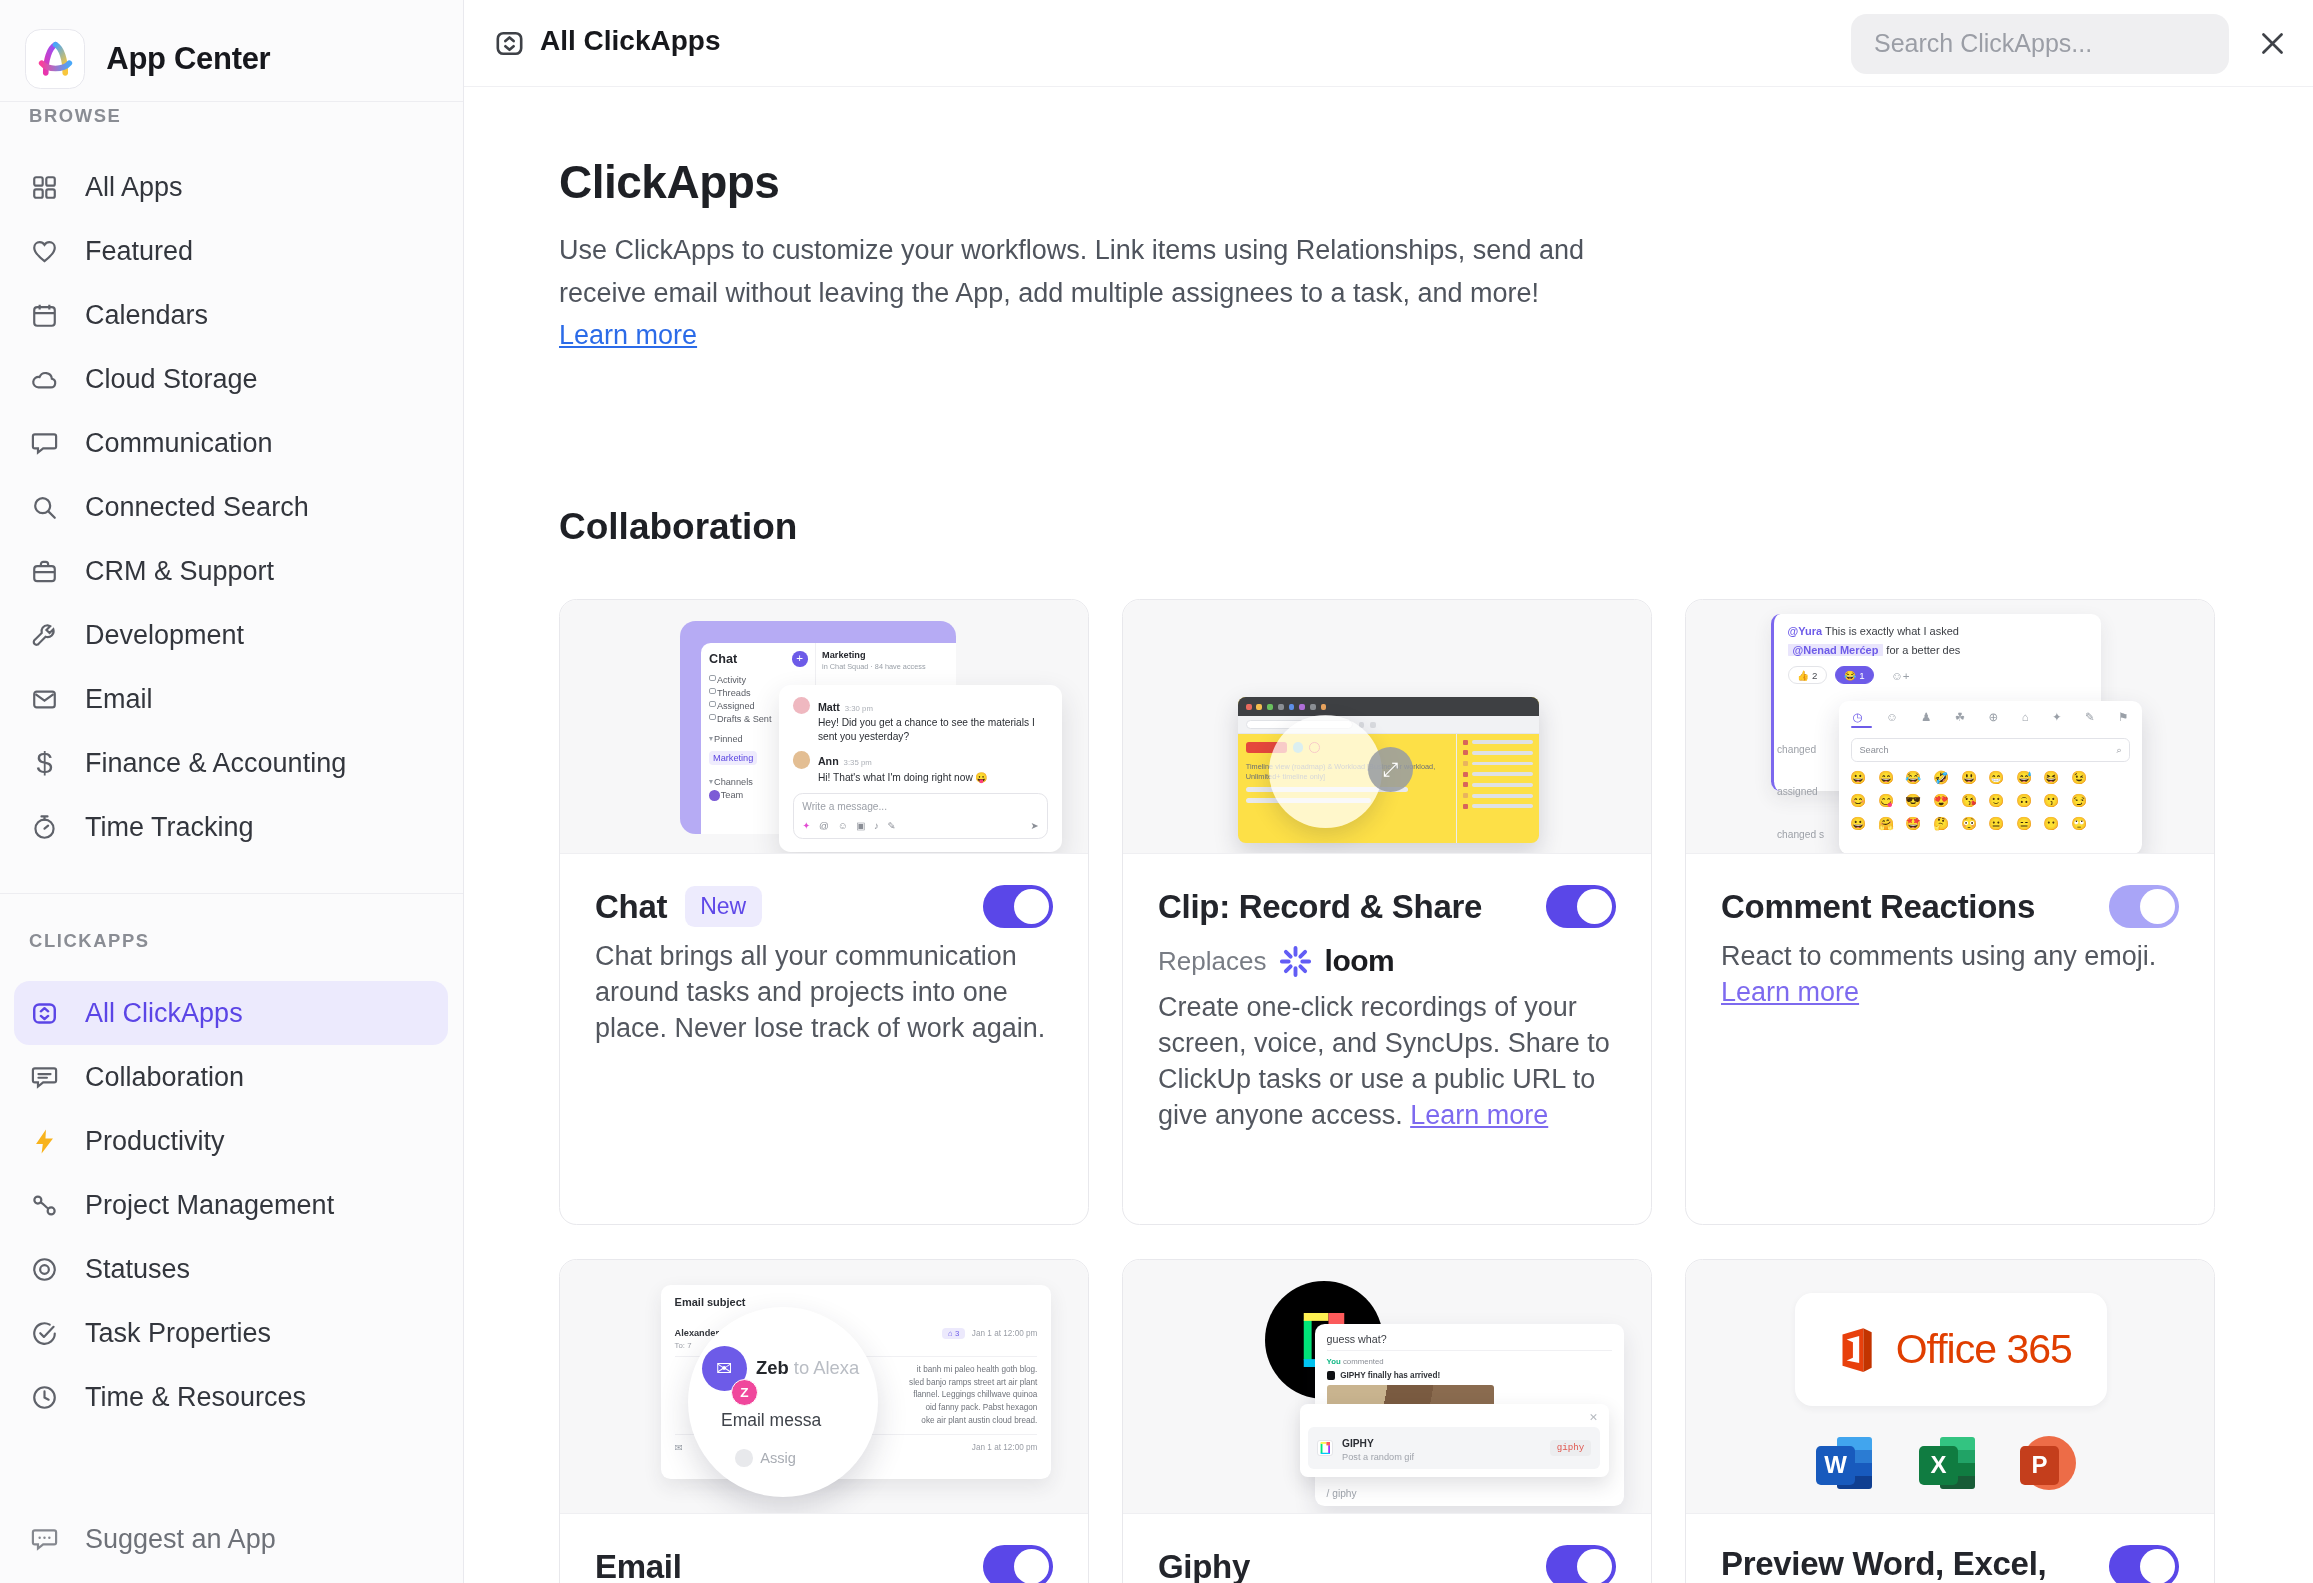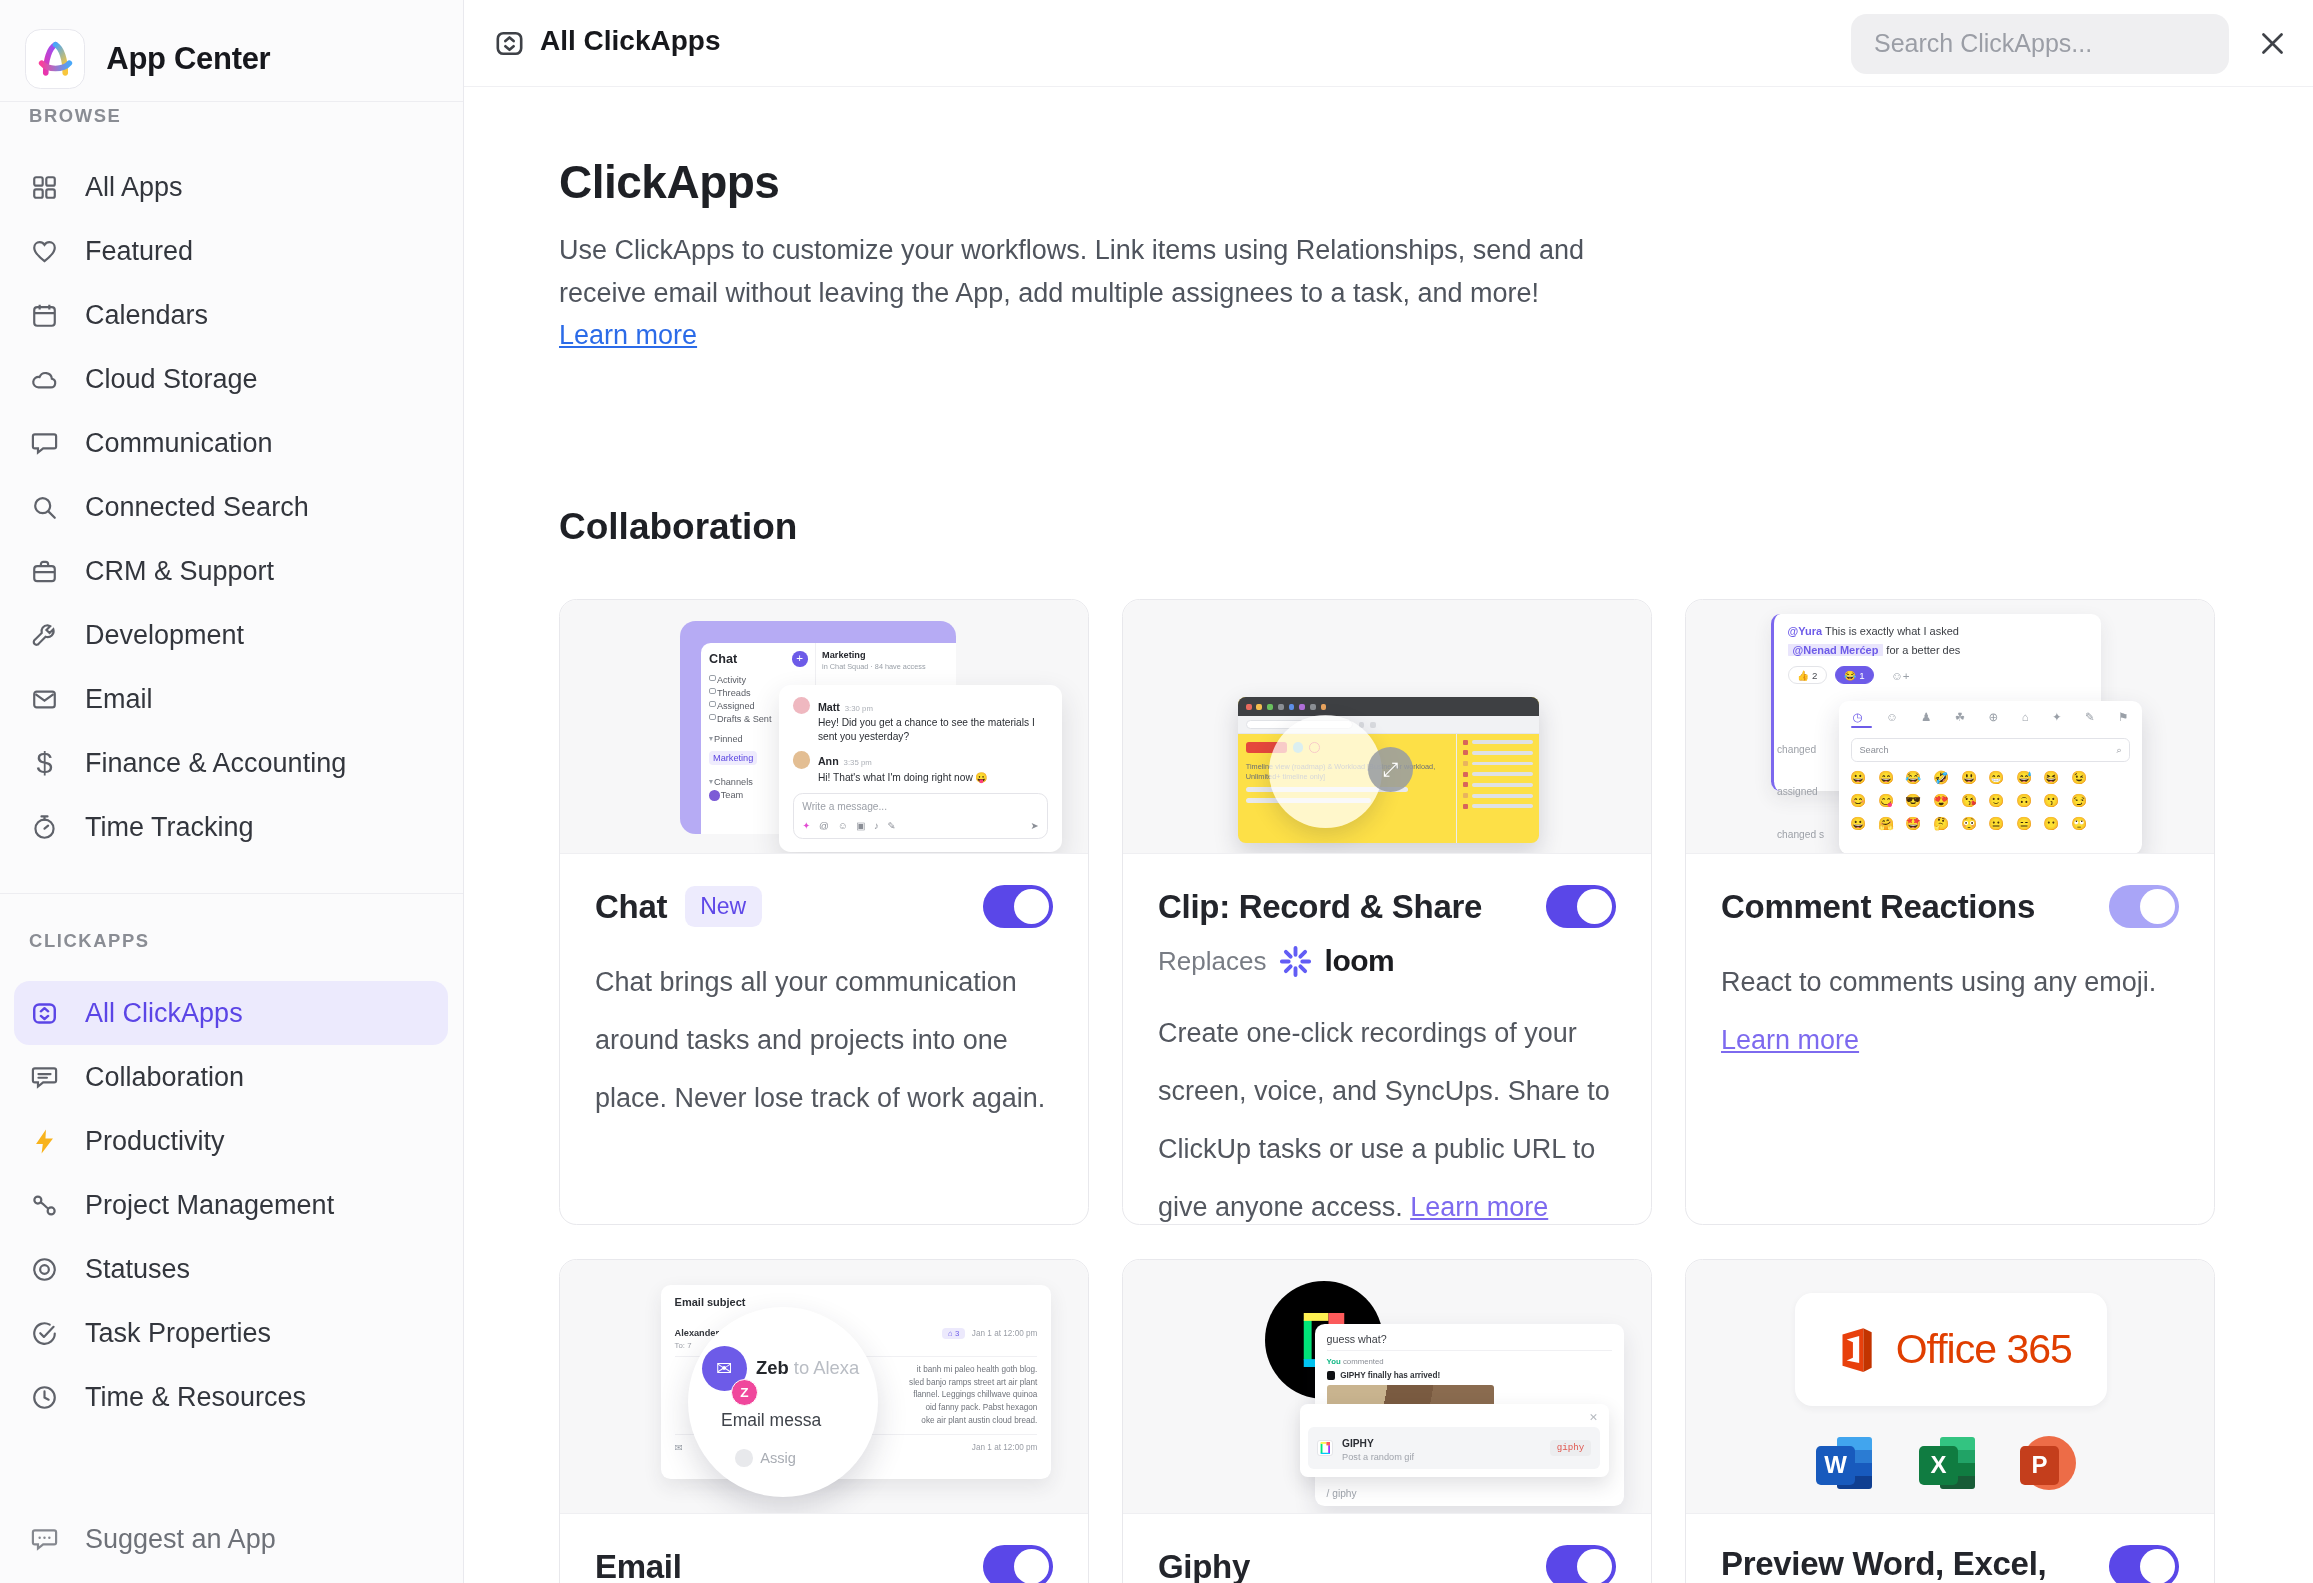--- a/index.html
+++ b/index.html
@@ -43,21 +43,21 @@
   .card { width:530px; height:626px; background:#fff; border:1.9px solid #E8E8EC; border-radius:17.5px; overflow:hidden; }
   .preview { position:relative; height:254px; background:#F7F7F8; border-bottom:1px solid #EFEFF2; overflow:hidden; }
   .cbody { padding:31px 35px 0 35px; }
   .trow { display:flex; align-items:center; }
   .ctitle { font-size:33px; font-weight:700; color:#23252B; letter-spacing:-0.3px; }
   .badge-new { margin-left:17.5px; background:#EDEBFD; color:#5F48E8; font-size:23px; padding:6.8px 15.5px; border-radius:9.7px; }
   .toggle { margin-left:auto; width:70px; height:43px; border-radius:21.3px; position:relative; border:none; cursor:pointer; flex:0 0 70px; }
   .toggle::after { content:""; position:absolute; width:35px; height:35px; border-radius:50%; background:#fff; top:3.9px; right:3.9px; }
   .t-on { background:#5A47E8; }
   .t-light { background:#A9A5F7; }
-  .cdesc { margin-top:25px; font-size:27px; line-height:58px; color:#53575F; }
+  .cdesc { margin-top:10px; font-size:27px; line-height:36px; color:#53575F; }
   .card-learn { color:#7D6AEF; text-decoration:underline; cursor:pointer; }
   .replaces-row { margin-top:15.5px; display:flex; align-items:center; gap:11.6px; }
   .replaces-lbl { font-size:26px; color:#787C84; }
   .loom-word { font-size:30px; font-weight:800; color:#1B1C20; letter-spacing:-0.5px; }
 
   
   .clip-banner { position:absolute; z-index:3; left:17.5px; right:17.5px; top:17.5px; background:#EFF5FF; border:1.9px solid #CFE0FB; border-radius:11.6px; padding:15.5px 7.8px 15.5px 15.5px; display:flex; gap:13.6px; align-items:center; }
   .clip-banner .btxt { font-size:24px; line-height:34px; color:#23272E; }
 
   

